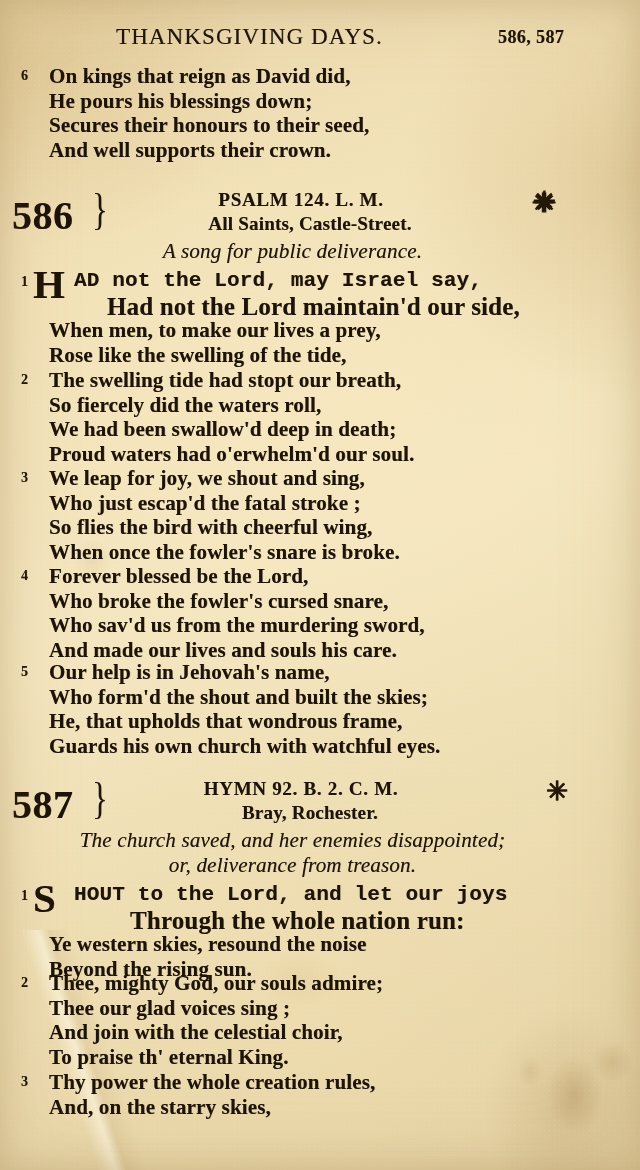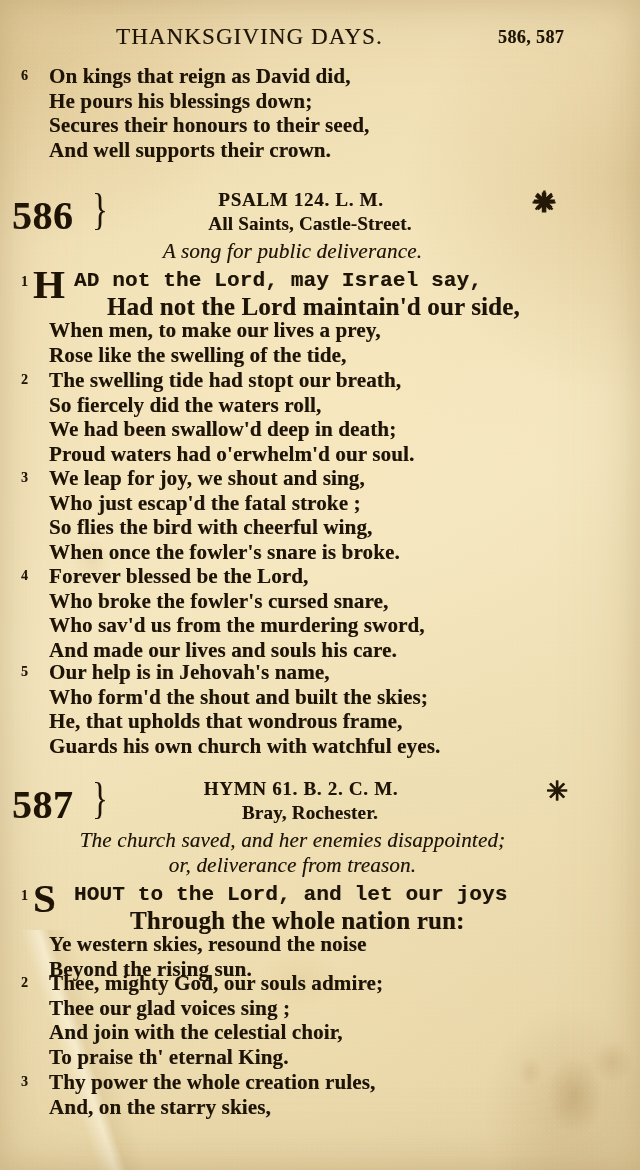--- a/index.html
+++ b/index.html
@@ -310,21 +310,21 @@
     <div class="vnum">5</div>
     <div class="vline">Our help is in Jehovah's name,</div>
     <div class="vline">Who form'd the shout and built the skies;</div>
     <div class="vline">He, that upholds that wondrous frame,</div>
     <div class="vline">Guards his own church with watchful eyes.</div>
   </div>
 
   <div class="heading" style="top:775px;">
     <div class="hymn-num">587</div>
     <div class="brace">}</div>
-    <div class="hymn-title">HYMN 61.  B. 2.  C. M.</div>
+    <div class="hymn-title">HYMN 92.  B. 2.  C. M.</div>
     <div class="hymn-tunes">Bray, Rochester.</div>
   </div>
   <div class="ornament clean">✳</div>
 
   <div class="argument" style="top:828px;">
     <div>The church saved, and her enemies disappointed;</div>
     <div>or, deliverance from treason.</div>
   </div>
 
   <div class="stanza" style="top:882px;">

